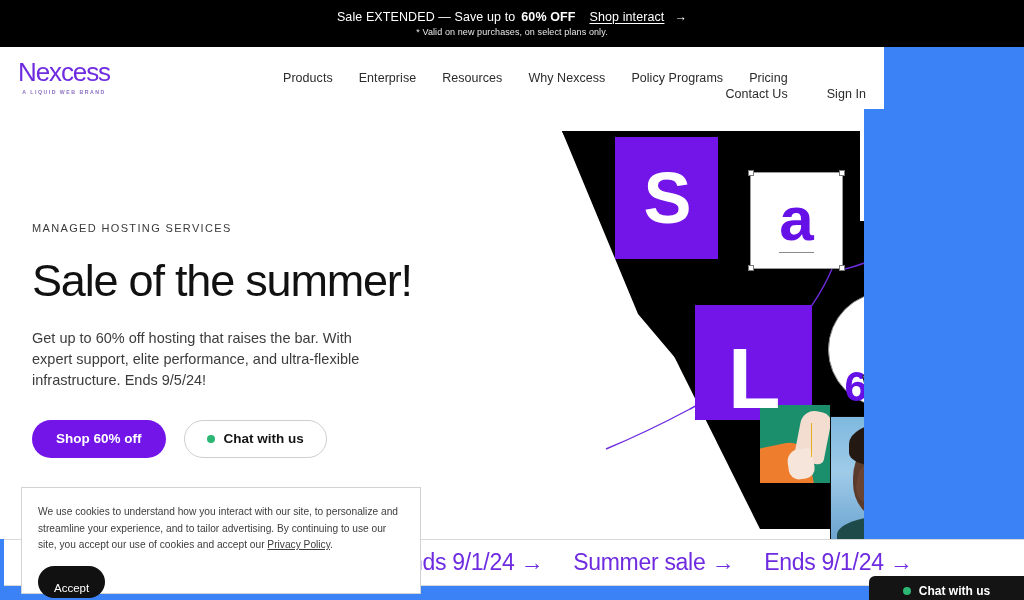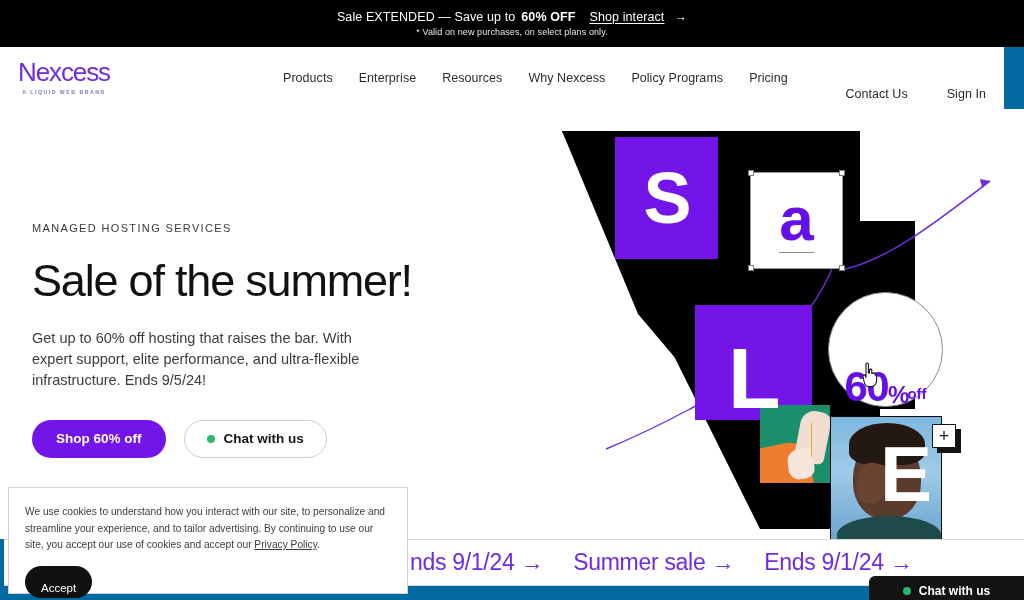--- a/index.html
+++ b/index.html
@@ -3,21 +3,21 @@
 <meta charset="utf-8">
 <style>
   * { box-sizing: border-box; margin: 0; padding: 0; }
   html, body {
     width: 1024px; height: 600px;
     overflow: hidden;
     background: #ffffff;
     font-family: "Liberation Sans", sans-serif;
     -webkit-font-smoothing: antialiased;
   }
-  .page { position: relative; width: 1024px; height: 600px; overflow: hidden; background:#0369a1; }
+  .page { position: relative; width: 1024px; height: 600px; overflow: hidden; background:#3b82f6; }
 
   
   .promo {
     position: absolute; top: 0; left: 0;
     width: 1024px; height: 47px;
     background: #000000;
     color: #ffffff;
     display: flex; flex-direction: column;
     align-items: center; justify-content: center;
     gap: 3px;
@@ -30,21 +30,21 @@
   .promo-link {
     color: #ffffff; text-decoration: underline;
     text-underline-offset: 2px; font-size: 12.5px; margin-left: 8px;
   }
   .promo-arrow { font-size: 12.5px; margin-left: 4px; }
   .promo-line2 { font-size: 9px; color: #e8e8e8; letter-spacing: .1px; }
 
   
   .header {
     position: absolute; top: 47px; left: 0;
-    width: 1004px; height: 62px;
+    width: 884px; height: 62px;
     background: #ffffff;
     display: flex; align-items: center;
   }
   .logo-wrap { position: absolute; left: 18px; top: 12px; }
   .logo-word {
     font-size: 26px; font-weight: 400; color: #6E2BE0;
     letter-spacing: -1.1px; line-height: 1;
     font-family: "Liberation Sans", sans-serif;
   }
   .logo-tag {
@@ -58,21 +58,21 @@
   .nav-right {
     position: absolute; right: 18px; top: 0; height: 62px;
     display: flex; align-items: center; gap: 39px; margin-top: 16px;
   }
   .nav-item {
     font-size: 12.5px; color: #2b2b2b; cursor: pointer;
     white-space: nowrap; letter-spacing: .05px;
   }
 
   
-  .hero { position: absolute; top: 109px; left: 0; width: 1024px; height: 430px; background:#fff; overflow:hidden;padding-left:8px; }
+  .hero { position: absolute; top: 109px; left: 0; width: 864px; height: 430px; background:#fff; overflow:hidden;padding-left:8px; }
 
   .hero-copy { position: absolute; left: 32px; top: 113px; width: 420px; }
   .eyebrow {
     font-size: 11px; letter-spacing: 1.35px; color: #3a3a3a;
     font-weight: 500; text-transform: uppercase;
   }
   .headline {
     margin-top: 23px;
     font-size: 45px; line-height: 1.05; color: #111111;
     font-weight: 400; letter-spacing: -1.2px;
@@ -204,21 +204,21 @@
     background: #ffffff;
     border-top: 1px solid #d8d8d8; border-bottom: 1px solid #d8d8d8;
     display: flex; align-items: center; overflow: hidden;
     white-space: nowrap;
   }
   .marquee-track { display:flex; align-items:center; gap: 30px; margin-left: 406px; }
   .marquee-item { font-size: 23px; color: #6E2BE0; letter-spacing: -.3px; }
 
   
   .cookie {
-    position: absolute; left: 8px; top: 487px;
+    position: absolute; left: 21px; top: 487px;
     width: 400px; height: 107px;
     background:#ffffff; border: 1px solid #d2d2d2;
     padding: 16px 16px 0 16px; z-index: 20;
   }
   .cookie-text { font-size: 10.2px; line-height: 1.62; color: #3c3c3c; }
   .cookie-link { color: #3c3c3c; text-decoration: underline; }
   .cookie-accept {
     margin-top: 12px;
     background:#111111; color:#ffffff; border:none; border-radius: 30px;
     padding: 16px 16px; height: 26px; font-size: 11.5px; cursor:pointer;

